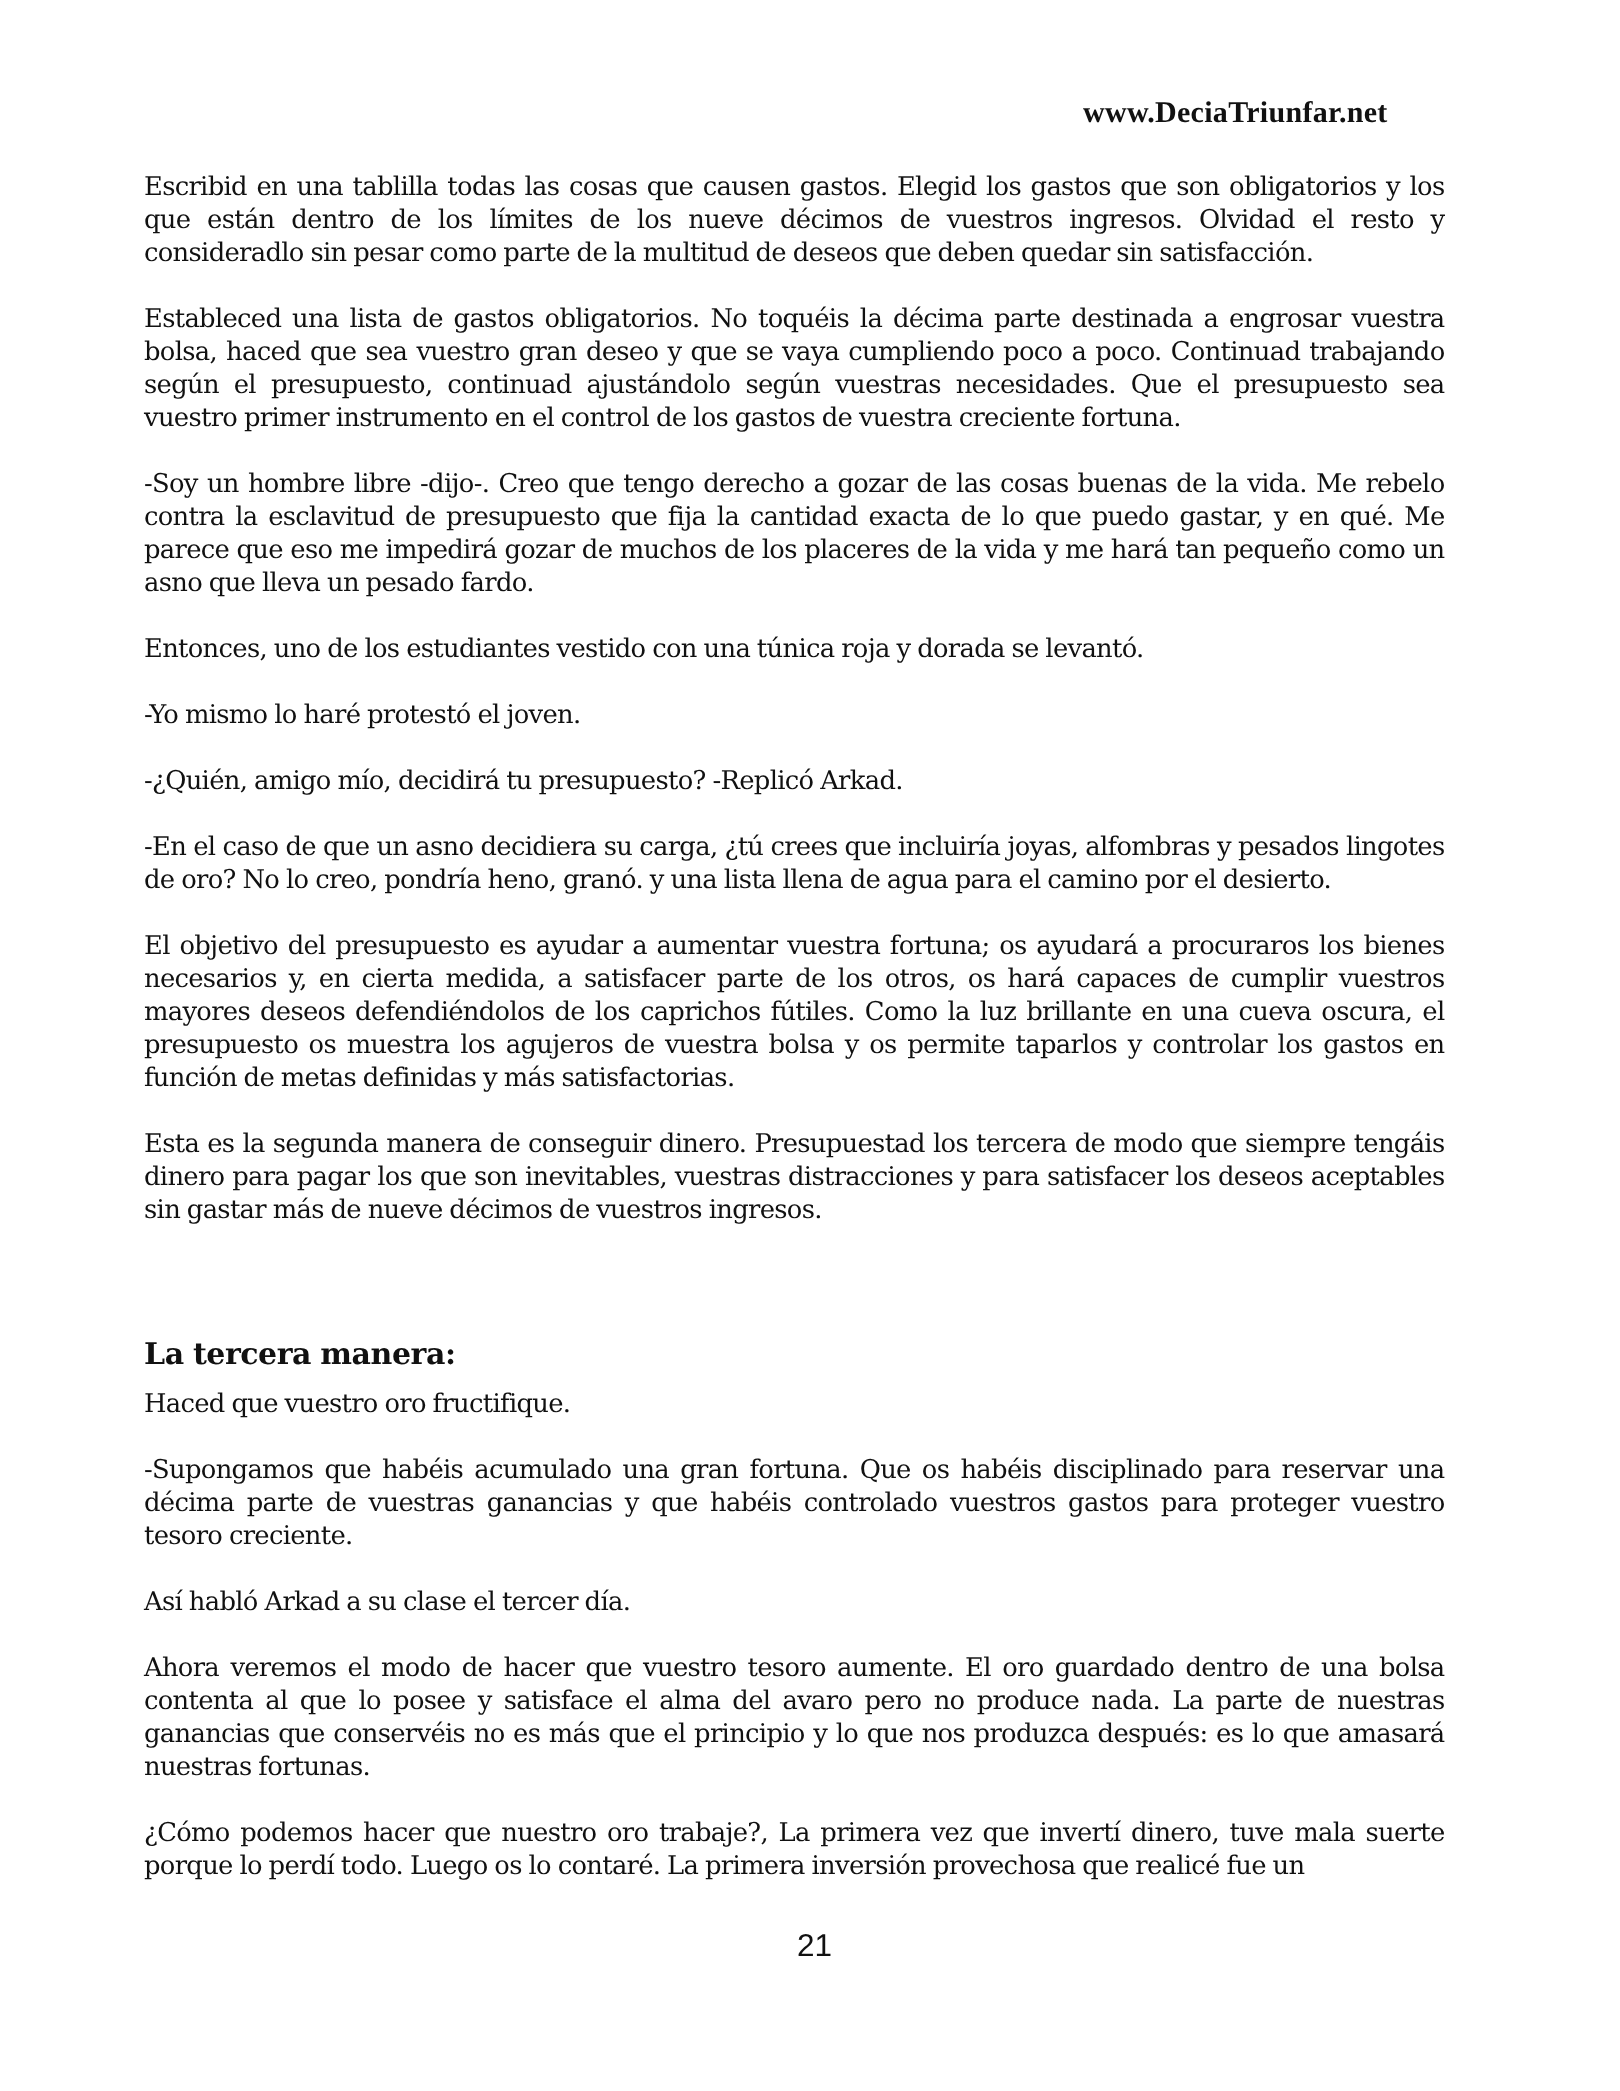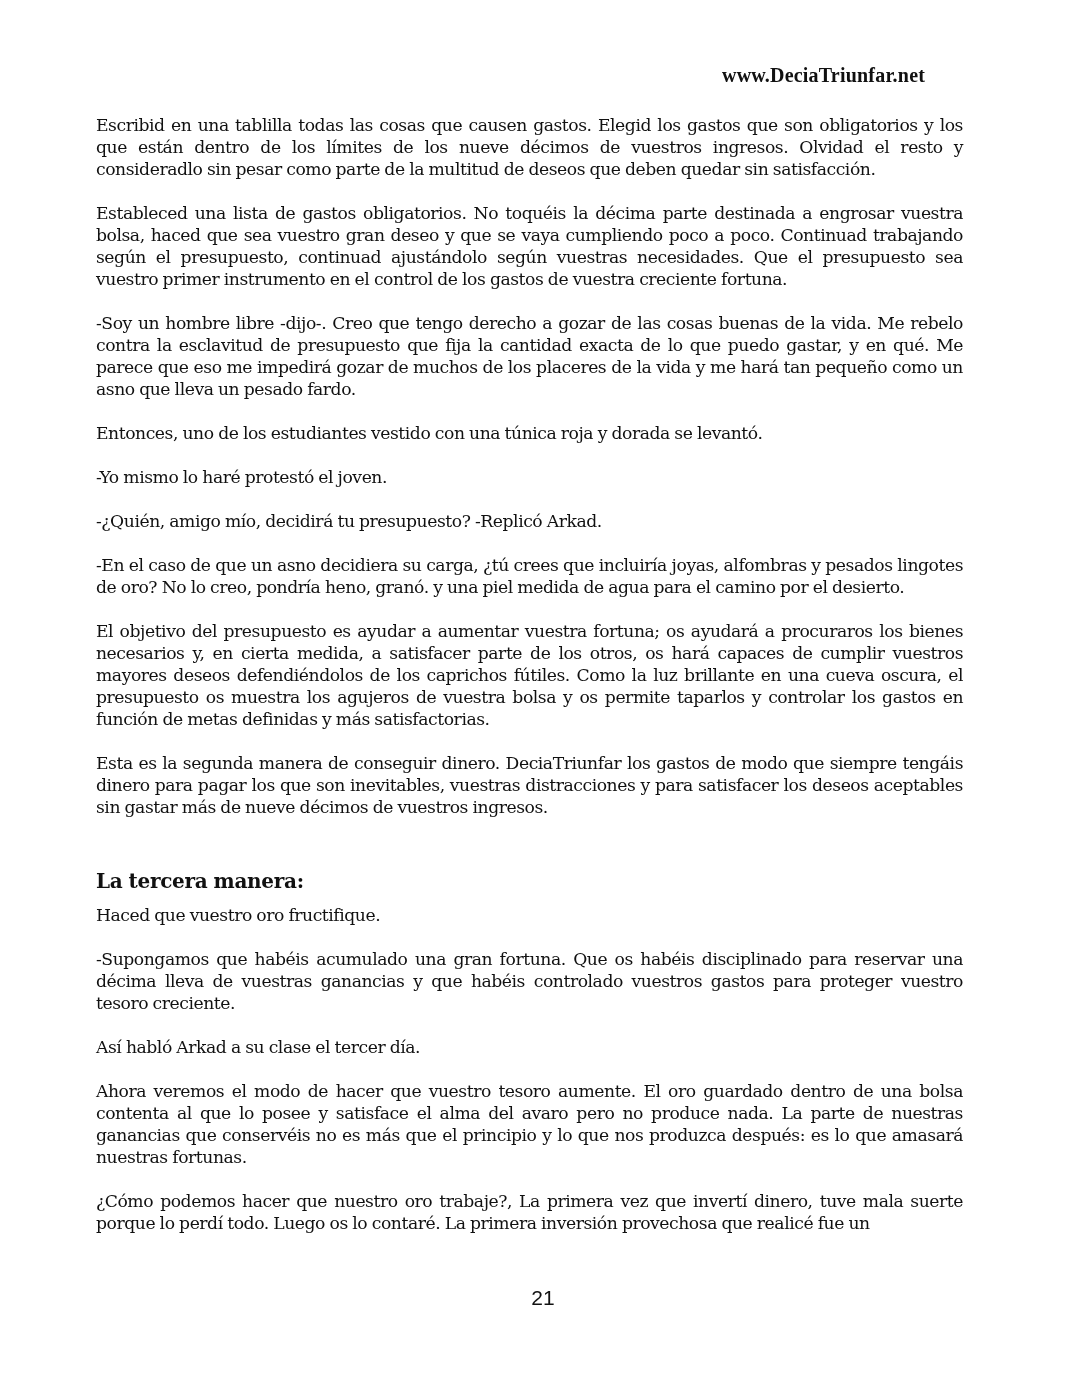--- a/index.html
+++ b/index.html
@@ -37,21 +37,21 @@
     }
     .content p {
       margin: 0 0 22px 0;
       text-align: justify;
       text-align-last: left;
     }
     .content p.tight {
       margin-bottom: 0;
     }
     .section-heading {
-      margin: 50px 0 10px 0;
+      margin: 71px 0 10px 0;
       font-family: "DejaVu Serif", "Liberation Serif", serif;
       font-weight: bold;
       font-size: 20px;
       line-height: 26px;
       letter-spacing: -0.3px;
     }
     .page-number {
       position: absolute;
       top: 1286px;
       left: 0;
@@ -67,26 +67,26 @@
 
 <div class="site-header">www.DeciaTriunfar.net</div>
 
 <div class="content">
   <p>Escribid en una tablilla todas las cosas que causen gastos. Elegid los gastos que son obligatorios y los que están dentro de los límites de los nueve décimos de vuestros ingresos. Olvidad el resto y consideradlo sin pesar como parte de la multitud de deseos que deben quedar sin satisfacción.</p>
   <p>Estableced una lista de gastos obligatorios. No toquéis la décima parte destinada a engrosar vuestra bolsa, haced que sea vuestro gran deseo y que se vaya cumpliendo poco a poco. Continuad trabajando según el presupuesto, continuad ajustándolo según vuestras necesidades. Que el presupuesto sea vuestro primer instrumento en el control de los gastos de vuestra creciente fortuna.</p>
   <p>-Soy un hombre libre -dijo-. Creo que tengo derecho a gozar de las cosas buenas de la vida. Me rebelo contra la esclavitud de presupuesto que fija la cantidad exacta de lo que puedo gastar, y en qué. Me parece que eso me impedirá gozar de muchos de los placeres de la vida y me hará tan pequeño como un asno que lleva un pesado fardo.</p>
   <p>Entonces, uno de los estudiantes vestido con una túnica roja y dorada se levantó.</p>
   <p>-Yo mismo lo haré protestó el joven.</p>
   <p>-¿Quién, amigo mío, decidirá tu presupuesto? -Replicó Arkad.</p>
-  <p>-En el caso de que un asno decidiera su carga, ¿tú crees que incluiría joyas, alfombras y pesados lingotes de oro? No lo creo, pondría heno, granó. y una piel medida de agua para el camino por el desierto.</p>
+  <p>-En el caso de que un asno decidiera su carga, ¿tú crees que incluiría joyas, alfombras y pesados lingotes de oro? No lo creo, pondría heno, granó. y una lista llena de agua para el camino por el desierto.</p>
   <p>El objetivo del presupuesto es ayudar a aumentar vuestra fortuna; os ayudará a procuraros los bienes necesarios y, en cierta medida, a satisfacer parte de los otros, os hará capaces de cumplir vuestros mayores deseos defendiéndolos de los caprichos fútiles. Como la luz brillante en una cueva oscura, el presupuesto os muestra los agujeros de vuestra bolsa y os permite taparlos y controlar los gastos en función de metas definidas y más satisfactorias.</p>
-  <p class="tight">Esta es la segunda manera de conseguir dinero. DeciaTriunfar los gastos de modo que siempre tengáis dinero para pagar los que son inevitables, vuestras distracciones y para satisfacer los deseos aceptables sin gastar más de nueve décimos de vuestros ingresos.</p>
+  <p class="tight">Esta es la segunda manera de conseguir dinero. Presupuestad los tercera de modo que siempre tengáis dinero para pagar los que son inevitables, vuestras distracciones y para satisfacer los deseos aceptables sin gastar más de nueve décimos de vuestros ingresos.</p>
 
   <h2 class="section-heading">La tercera manera:</h2>
 
   <p>Haced que vuestro oro fructifique.</p>
-  <p>-Supongamos que habéis acumulado una gran fortuna. Que os habéis disciplinado para reservar una décima lleva de vuestras ganancias y que habéis controlado vuestros gastos para proteger vuestro tesoro creciente.</p>
+  <p>-Supongamos que habéis acumulado una gran fortuna. Que os habéis disciplinado para reservar una décima parte de vuestras ganancias y que habéis controlado vuestros gastos para proteger vuestro tesoro creciente.</p>
   <p>Así habló Arkad a su clase el tercer día.</p>
   <p>Ahora veremos el modo de hacer que vuestro tesoro aumente. El oro guardado dentro de una bolsa contenta al que lo posee y satisface el alma del avaro pero no produce nada. La parte de nuestras ganancias que conservéis no es más que el principio y lo que nos produzca después: es lo que amasará nuestras fortunas.</p>
   <p class="tight">¿Cómo podemos hacer que nuestro oro trabaje?, La primera vez que invertí dinero, tuve mala suerte porque lo perdí todo. Luego os lo contaré. La primera inversión provechosa que realicé fue un</p>
 </div>
 
 <div class="page-number">21</div>
 
 </body></html>

